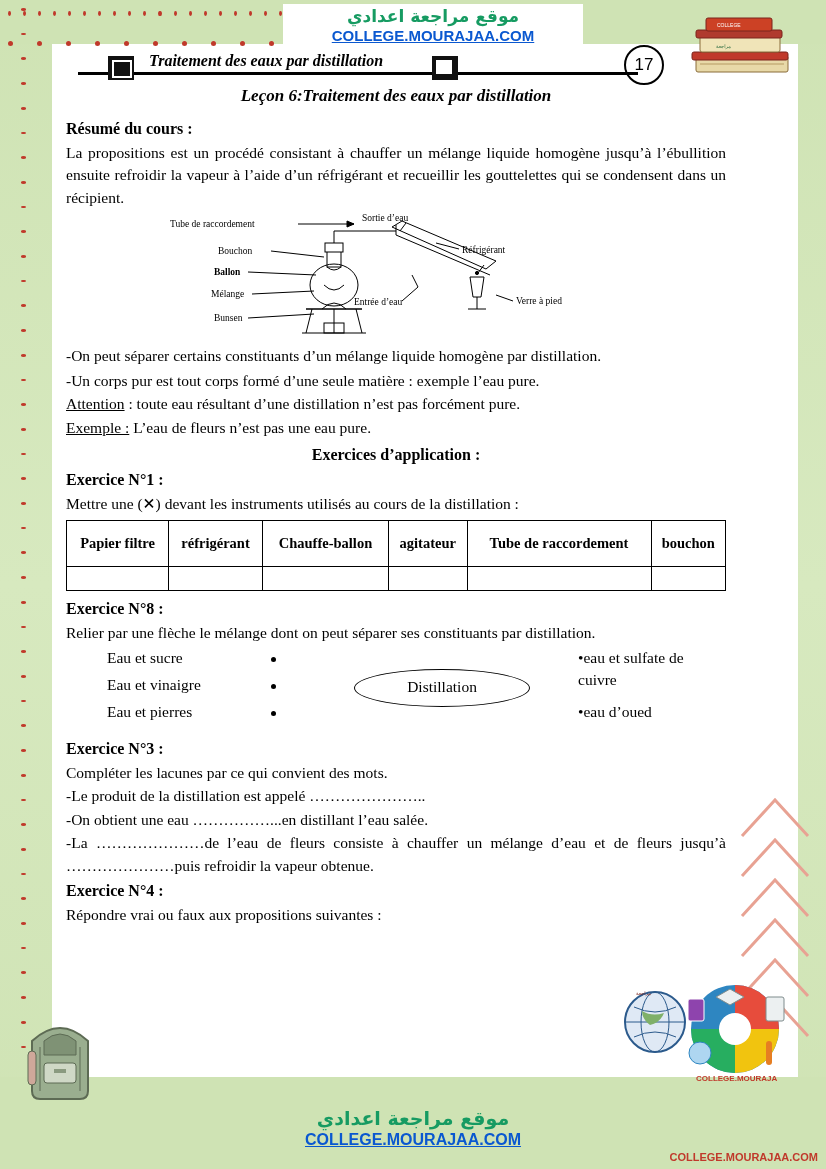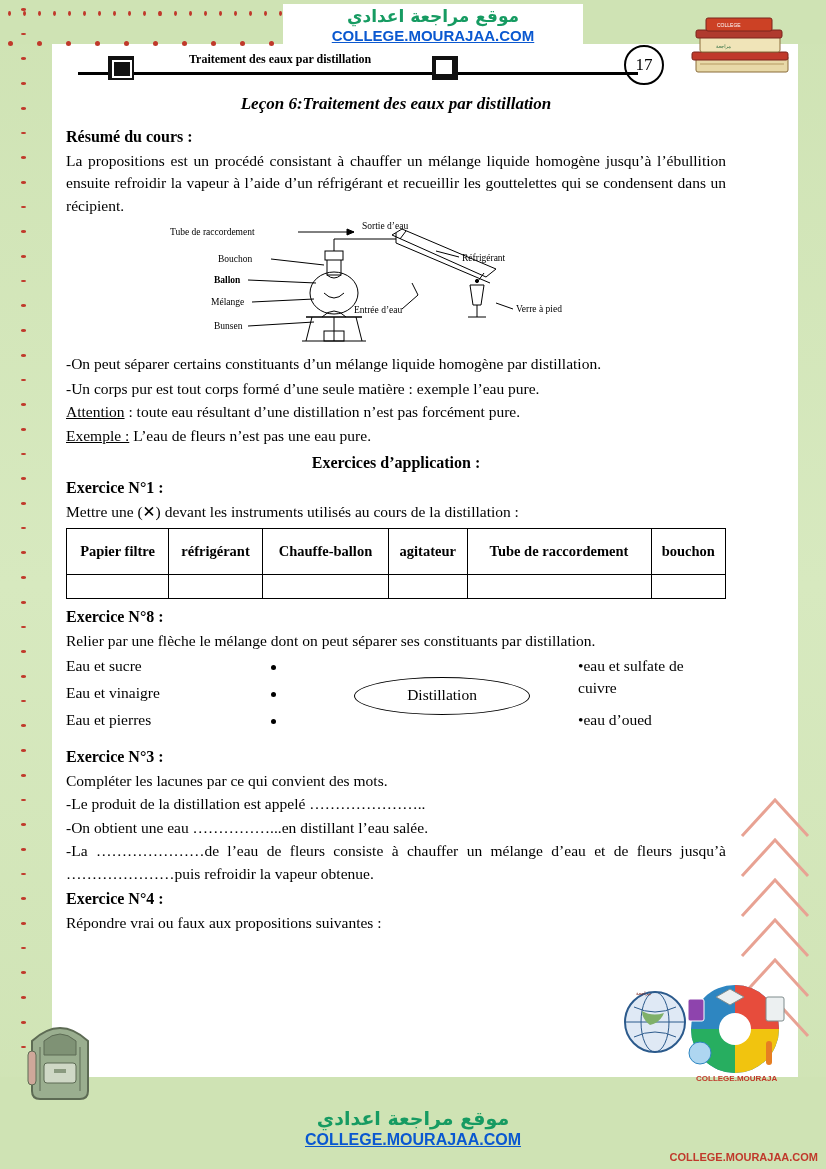--- a/index.html
+++ b/index.html
@@ -70,47 +70,47 @@
     margin-top:1px;
   }
 
   
   .head-rule {
     position:absolute; left:78px; top:72px; width:560px; height:3px;
     background:#000;
   }
   .head-title {
     position:absolute; left:145px; top:52px;
-    font-weight:bold; font-size:12px; color:#000;
+    font-style:italic; font-weight:bold; font-size:16px; color:#000;
     font-family:"Liberation Serif", serif;
-    background:#fff; padding:0 4px;margin-left:40px;
+    background:#fff; padding:0 4px;
   }
   .head-sq {
     position:absolute; width:26px; height:24px; background:#111; top:56px;
   }
   .head-sq.a { left:108px; }
   .head-sq.b { left:432px; }
   .head-sq::after{
     content:""; position:absolute; left:4px; top:4px; width:16px;height:14px;
     background:#fff;
   }
   .head-sq.a::after{ background:#111; border:2px solid #fff;}
   .page-num {
     position:absolute; left:624px; top:45px; width:40px; height:40px;
     border:2px solid #000; border-radius:50%;
     display:flex; align-items:center; justify-content:center;
-    font-size:17px; font-family:Liberation Serif, serif;
+    font-size:17px; font-family:Liberation Sans, sans-serif;
   }
 
   
   .books { position:absolute; left:682px; top:12px; width:120px; height:72px; }
 
   
   .content {
-    position:absolute; left:66px; top:92px; width:660px;
+    position:absolute; left:66px; top:84px; width:660px;
     font-size:15.5px; line-height:1.45; color:#000;
   }
   .lesson-title {
     text-align:center; font-weight:bold; font-style:italic; font-size:17px;
     margin-bottom:8px;
   }
   .sec-head { font-weight:bold; font-size:16px; margin:2px 0 2px 0;}
   p.just { text-align:justify; margin:0 0 2px 0; }
   p.line { margin:0 0 1px 0; }
   .u { text-decoration:underline; }
@@ -128,21 +128,21 @@
   table.instruments td {
     border:1px solid #000; text-align:center; font-weight:bold;
     font-size:14.5px; padding:3px 2px; vertical-align:middle;
   }
   table.instruments tr.head td { height:46px; }
   table.instruments tr.blank td { height:24px; }
 
   
   .match { position:relative; height:88px; width:660px; margin-top:2px;}
   .match .left { position:absolute; left:0; top:0; width:230px;}
-  .match .left div { height:27px; }
+  .match .left div { height:27px;margin-left:41px; }
   .match .dot { position:absolute; left:205px; width:5px;height:5px;border-radius:50%;background:#000;}
   .match .ellipse {
     position:absolute; left:288px; top:22px; width:176px; height:38px;
     border:1.5px solid #000; border-radius:50%;
     display:flex; align-items:center; justify-content:center; font-size:15.5px;
   }
   .match .right { position:absolute; left:472px; top:0;margin-left:40px; }
   .match .right div { height:27px; }
 
   

